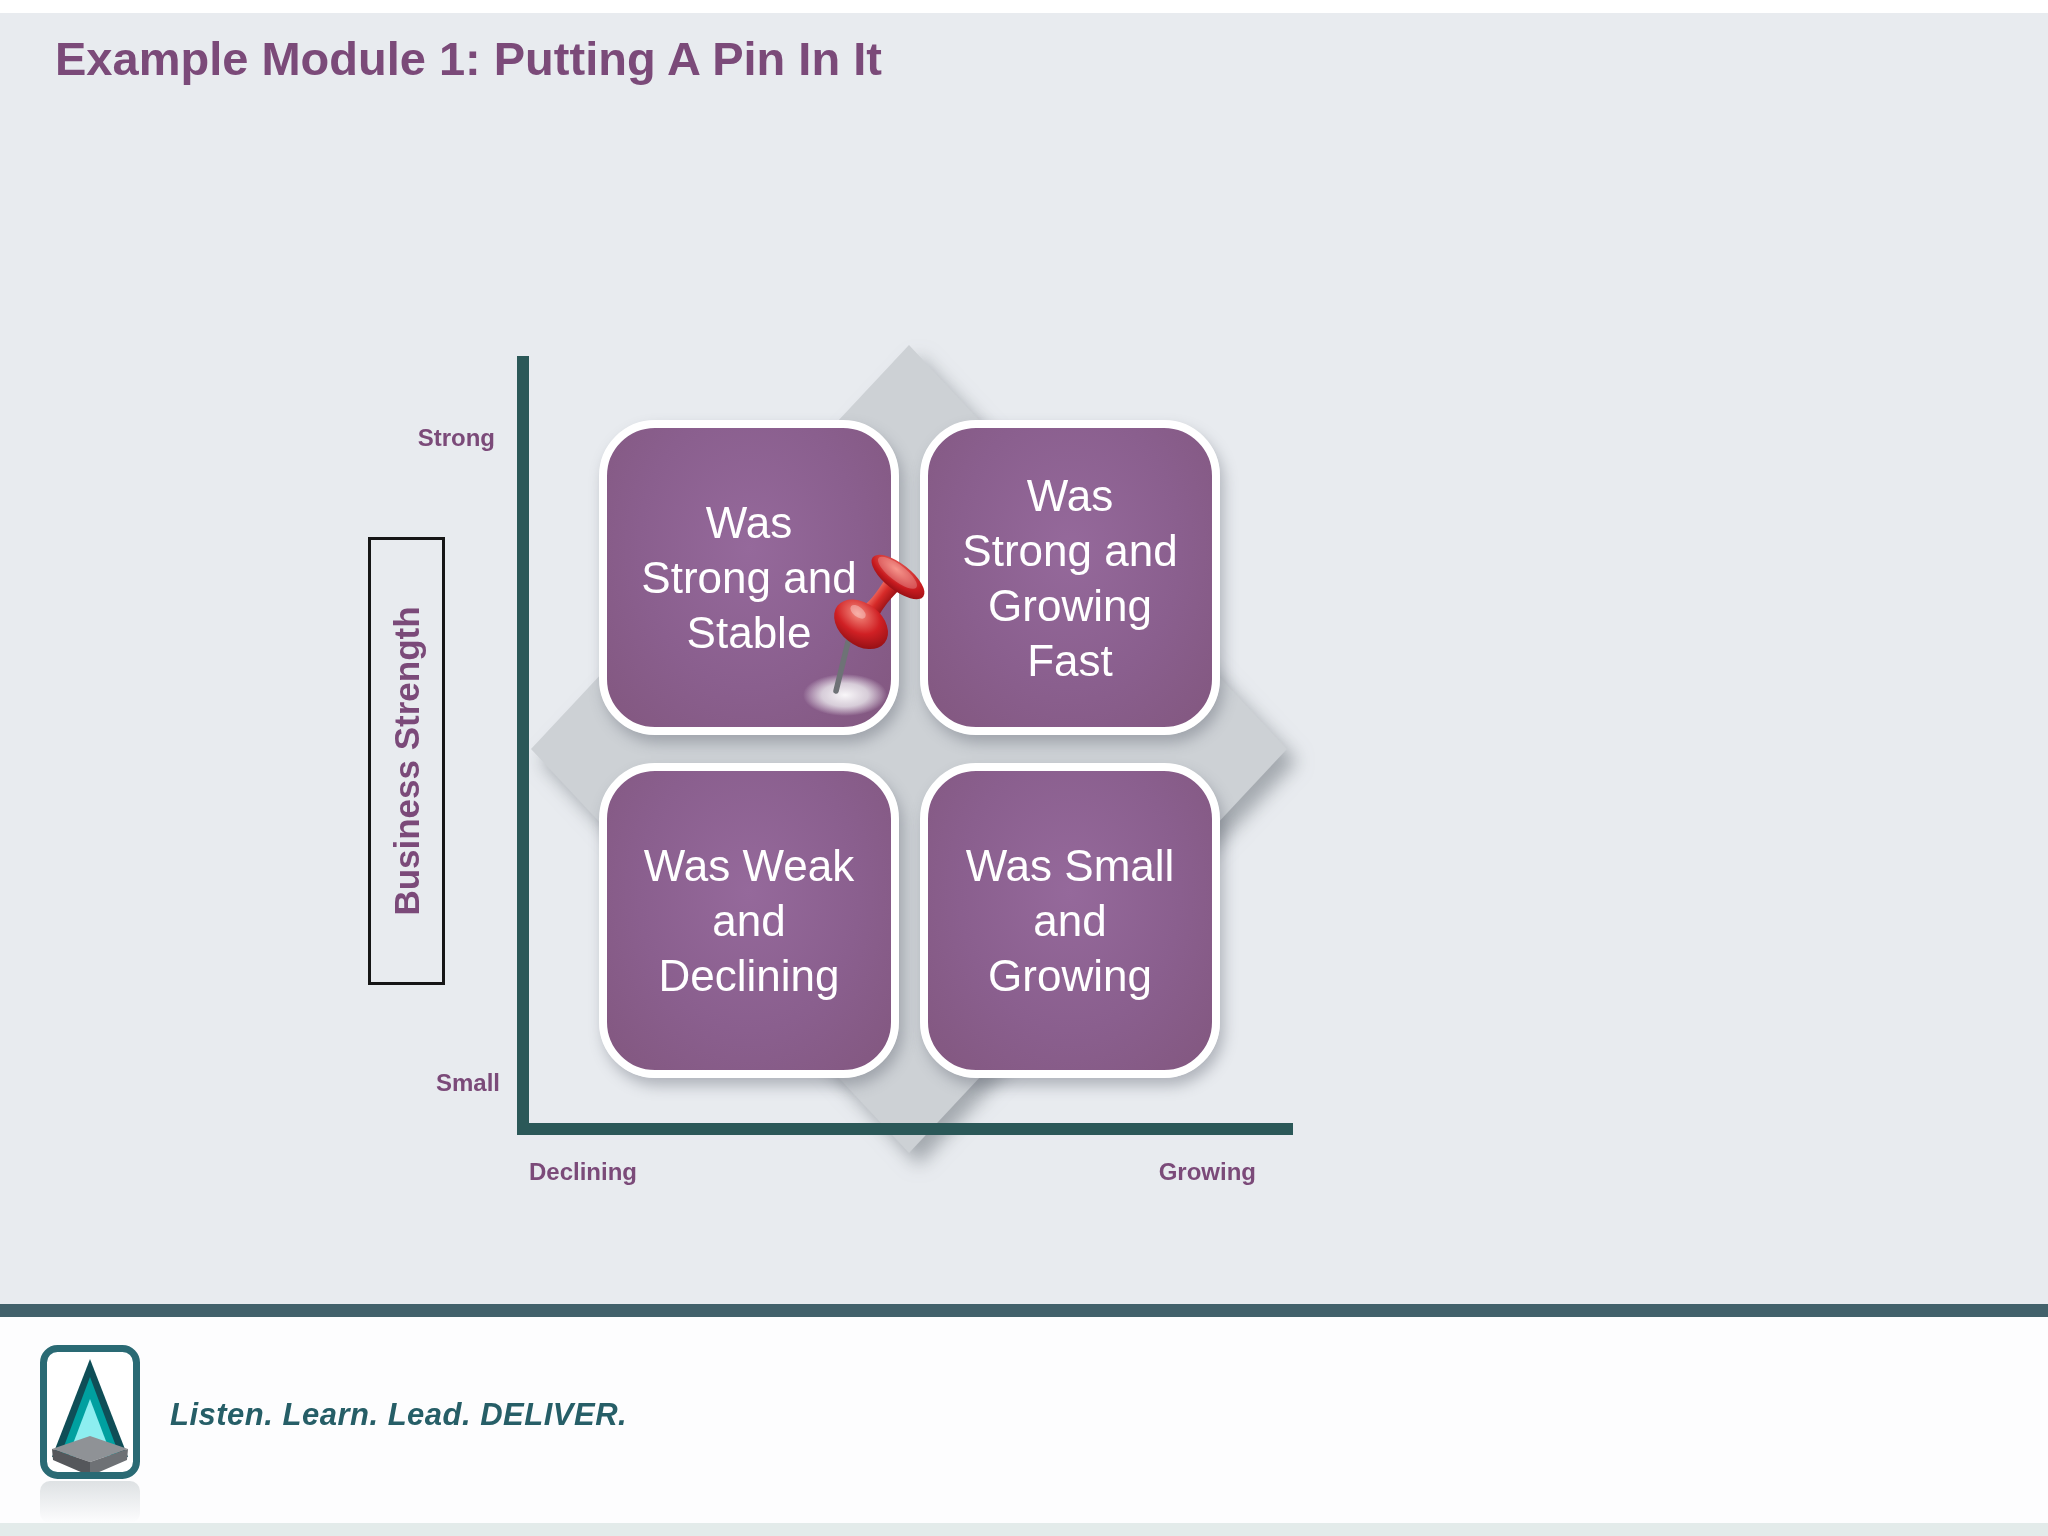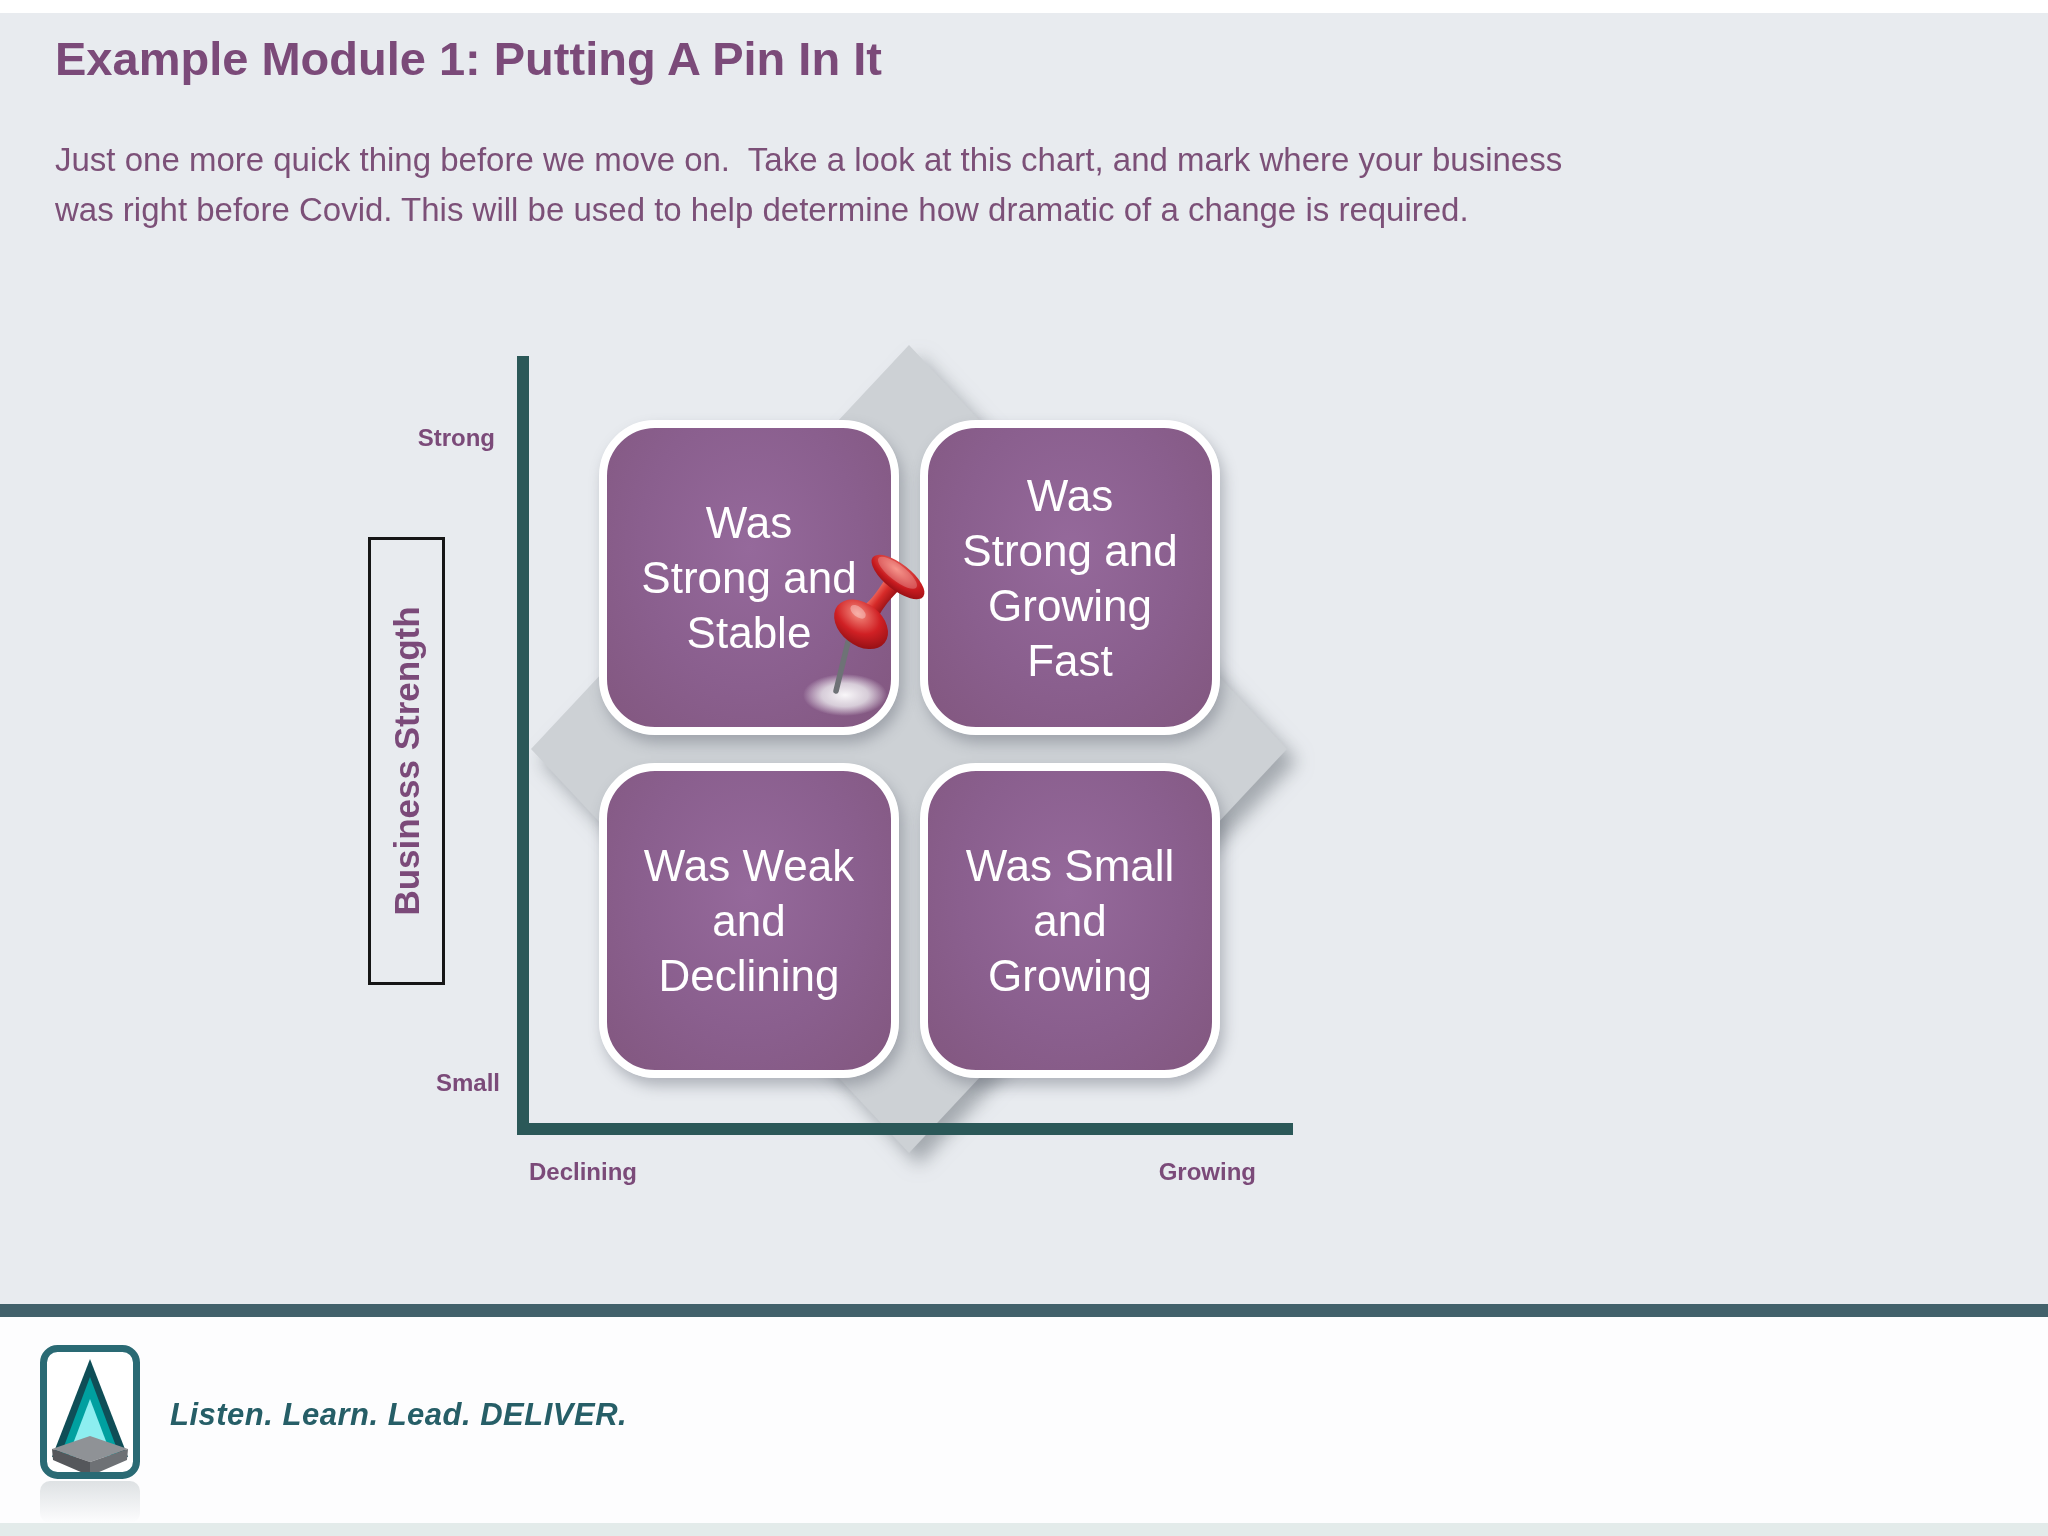--- a/index.html
+++ b/index.html
@@ -73,22 +73,20 @@
   .bottom-strip{position:absolute;left:0;top:1523px;width:2048px;height:13px;background:#e3ebea;}
 </style>
 </head>
 <body>
 
 <div class="page">
   <div class="top-strip"></div>
   <div class="main-area"></div>
 
   <div class="page-title">Example Module 1: Putting A Pin In It</div>
-  <div class="intro-line l1">Just one more quick thing before we move on.  Take a look at this chart, and mark where your business</div>
-  <div class="intro-line l2">was right before Covid. This will be used to help determine how dramatic of a change is required.</div>
 
   <svg class="diamond-svg" viewBox="0 0 2048 1536" xmlns="http://www.w3.org/2000/svg">
     <polygon class="diamond" points="909,345 1287,749 909,1153 531,749" fill="#cdd1d5"></polygon>
   </svg>
 
   <div class="axis y"></div>
   <div class="axis x"></div>
 
   <div class="tick strong">Strong</div>
   <div class="tick weak">Small</div>

